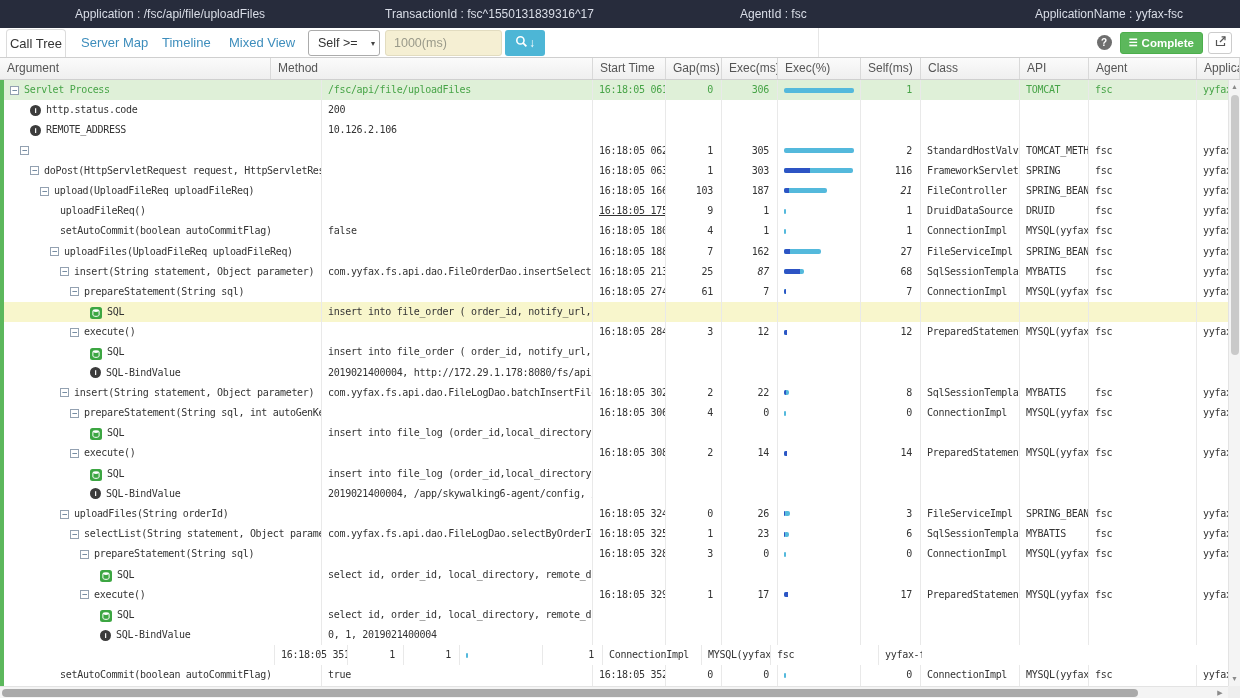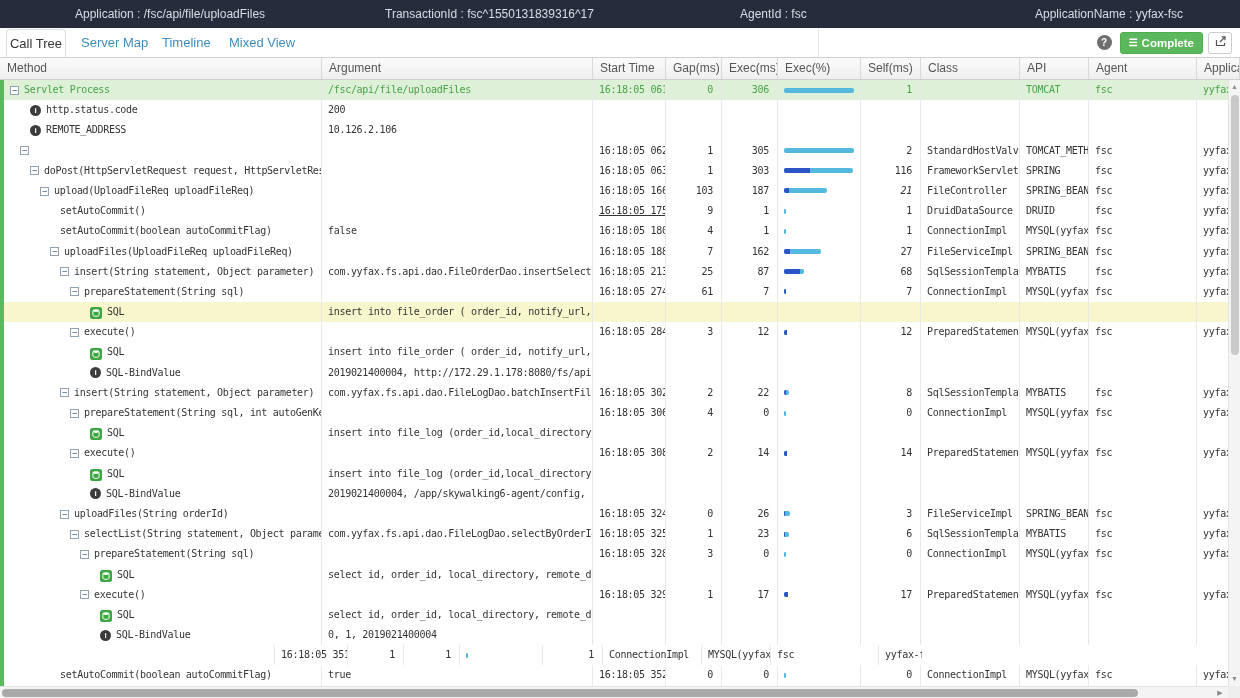--- a/index.html
+++ b/index.html
@@ -90,20 +90,36 @@
     <span class="tb-agent">AgentId : fsc</span>
     <span class="tb-appname">ApplicationName : yyfax-fsc</span>
   </div>
 
   <div class="toolbar">
     <div class="tab-active">Call Tree</div>
     <div class="tab-link tab-servermap">Server Map</div>
     <div class="tab-link tab-timeline">Timeline</div>
     <div class="tab-link tab-mixed">Mixed View</div>
 
+    <div class="filter">
+      <div class="sel">
+        <span>Self &gt;=</span>
+        <span class="caret">▾</span>
+      </div>
+      <input type="text" placeholder="1000(ms)" style="">
+      <button class="search-btn">
+        <span>
+          <svg width="13" height="13" viewBox="0 0 13 13">
+              <circle cx="5.4" cy="5.4" r="3.6" fill="none" stroke="#fff" stroke-width="1.6"></circle>
+              <line x1="8.2" y1="8.2" x2="11.4" y2="11.4" stroke="#fff" stroke-width="1.8"></line>
+            </svg>
+        </span>
+        <span class="dn">↓</span>
+      </button>
+    </div>
 
     <div class="tb-divider"></div>
 
     <div class="right-actions">
       <div class="help-circle">?</div>
       <button class="complete-btn">
         <span class="bars">☰</span>
         <span>Complete</span>
       </button>
       <button class="export-btn">
@@ -112,22 +128,22 @@
               <path d="M2.5 5v5.5h8V8" fill="none" stroke="#555" stroke-width="1.2"></path>
               <path d="M6 7 L11 2" fill="none" stroke="#555" stroke-width="1.2"></path>
               <path d="M7.6 1.8 h3.4 v3.4" fill="none" stroke="#555" stroke-width="1.2"></path>
             </svg>
         </span>
       </button>
     </div>
   </div>
 
   <div class="grid-header" id="gridHeader">
+      <div class="h-cell" style="width: 271px;">Argument</div>
       <div class="h-cell" style="width: 322px;">Method</div>
-      <div class="h-cell" style="width: 271px;">Argument</div>
       <div class="h-cell" style="width: 73px;">Start Time</div>
       <div class="h-cell" style="width: 56px;">Gap(ms)</div>
       <div class="h-cell" style="width: 56px;">Exec(ms)</div>
       <div class="h-cell" style="width: 83px;">Exec(%)</div>
       <div class="h-cell" style="width: 60px;">Self(ms)</div>
       <div class="h-cell" style="width: 99px;">Class</div>
       <div class="h-cell" style="width: 69px;">API</div>
       <div class="h-cell" style="width: 108px;">Agent</div>
       <div class="h-cell" style="width: 43px;">Application</div>
     </div>
@@ -253,21 +269,21 @@
         </div>
         <div class="cell num" style="width: 60px; font-style: italic;">21</div>
         <div class="cell" style="width: 99px;">FileController</div>
         <div class="cell" style="width: 69px;">SPRING_BEAN</div>
         <div class="cell" style="width: 108px;">fsc</div>
         <div class="cell last" style="width: 43px;">yyfax-fsc</div>
       </div>
       <div class="row">
         <div class="cell" style="width: 318px; padding-left: 0px;">
           <div class="m-inner" style="padding-left: 56px;">
-            <span class="m-label">setAutoCommit()</span>
+            <span class="m-label">uploadFileReq()</span>
           </div>
         </div>
         <div class="cell" style="width: 271px;"></div>
         <div class="cell" style="width: 73px; text-decoration: underline;">16:18:05 175</div>
         <div class="cell num" style="width: 56px;">9</div>
         <div class="cell num" style="width: 56px;">1</div>
         <div class="cell" style="width: 83px;">
           <div class="barwrap">
             <div class="bar-l" style="width: 2px;"></div>
           </div>
@@ -325,21 +341,21 @@
       <div class="row">
         <div class="cell" style="width: 318px; padding-left: 0px;">
           <div class="m-inner" style="padding-left: 56px;">
             <span class="expander">−</span>
             <span class="m-label">insert(String statement, Object parameter)</span>
           </div>
         </div>
         <div class="cell" style="width: 271px;">com.yyfax.fs.api.dao.FileOrderDao.insertSelective</div>
         <div class="cell" style="width: 73px;">16:18:05 213</div>
         <div class="cell num" style="width: 56px;">25</div>
-        <div class="cell num" style="width: 56px;">87</div>
+        <div class="cell num" style="width: 56px; font-style: italic;">87</div>
         <div class="cell" style="width: 83px;">
           <div class="barwrap">
             <div class="bar-l" style="width: 20px;"></div>
             <div class="bar-d" style="width: 16px;"></div>
           </div>
         </div>
         <div class="cell num" style="width: 60px;">68</div>
         <div class="cell" style="width: 99px;">SqlSessionTemplate</div>
         <div class="cell" style="width: 69px;">MYBATIS</div>
         <div class="cell" style="width: 108px;">fsc</div>

